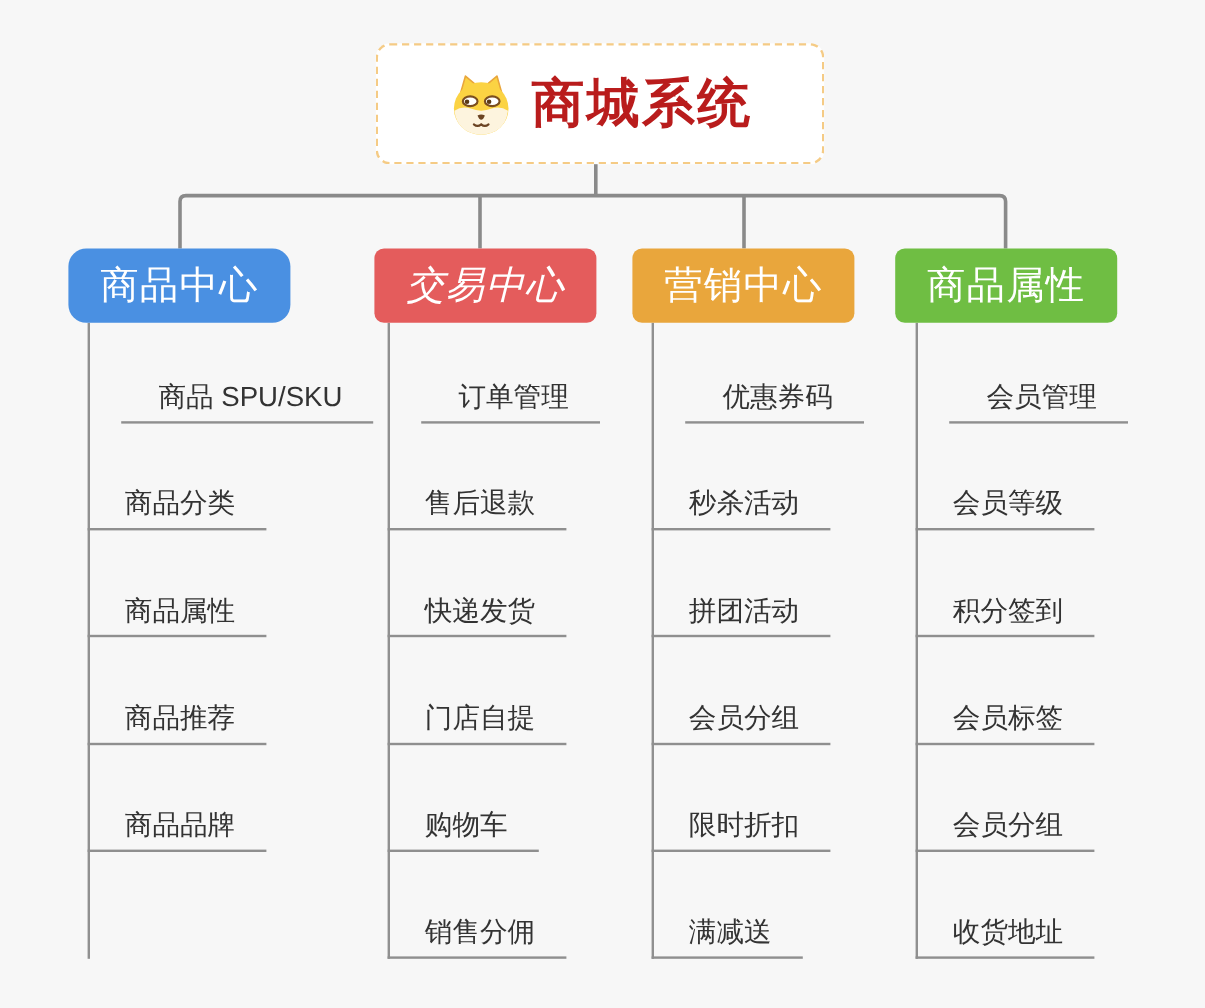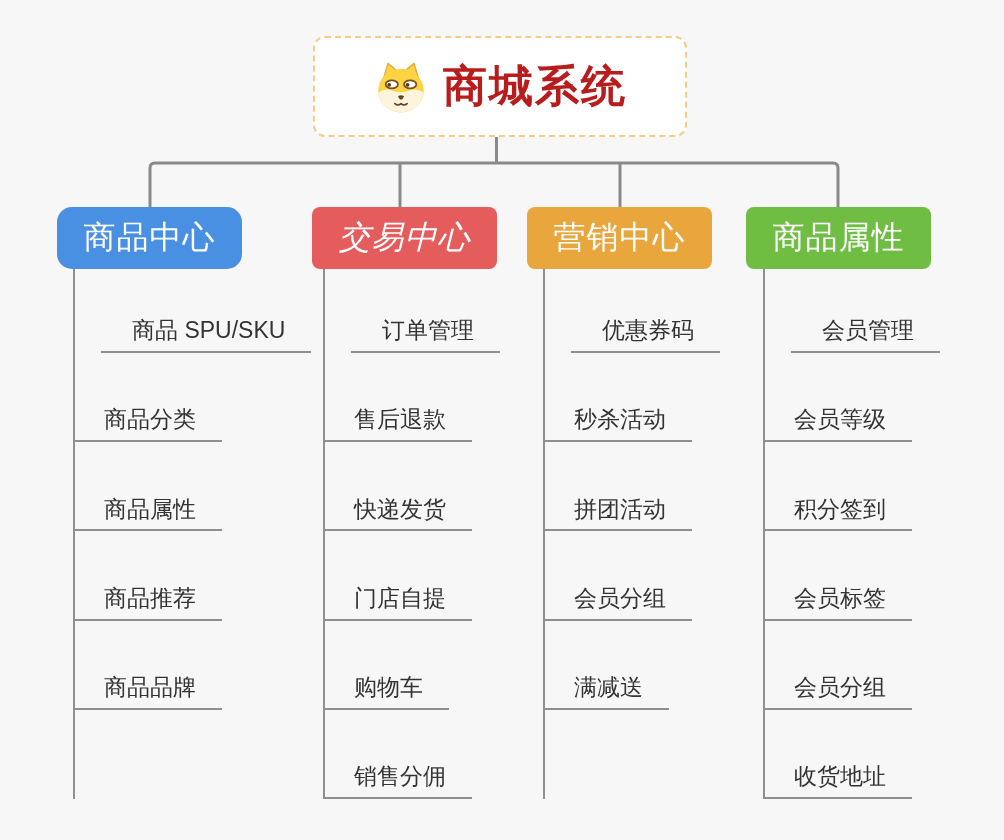--- a/index.html
+++ b/index.html
@@ -142,20 +142,23 @@
   <div class="leaf-row">
       <span class="leaf-label">秒杀活动</span>
     </div>
   <div class="leaf-row">
       <span class="leaf-label">拼团活动</span>
     </div>
   <div class="leaf-row">
       <span class="leaf-label">会员分组</span>
     </div>
   <div class="leaf-row">
+      <span class="leaf-label">限时折扣</span>
+    </div>
+  <div class="leaf-row">
       <span class="leaf-label">满减送</span>
     </div>
 </div>
 
 <div class="leaf-col cpos-4">
   <div class="leaf-row">
       <span class="leaf-label">会员管理</span>
     </div>
   <div class="leaf-row">
       <span class="leaf-label">会员等级</span>

